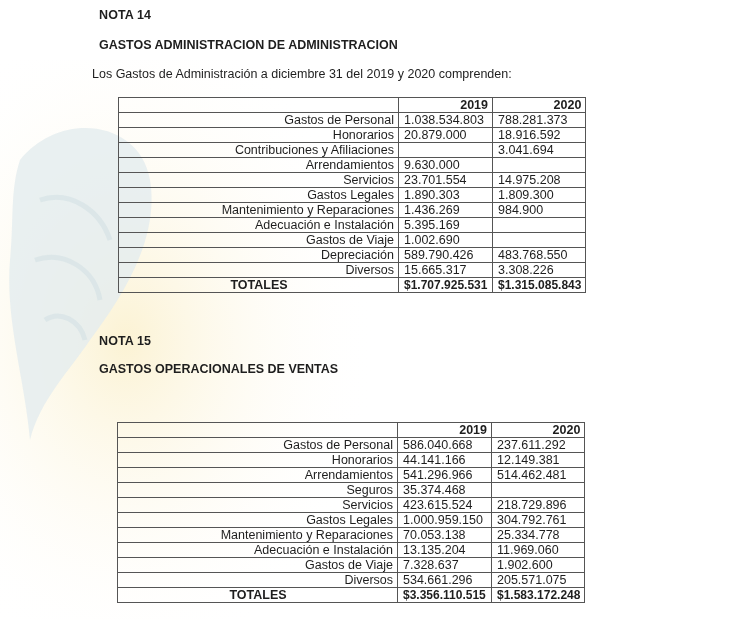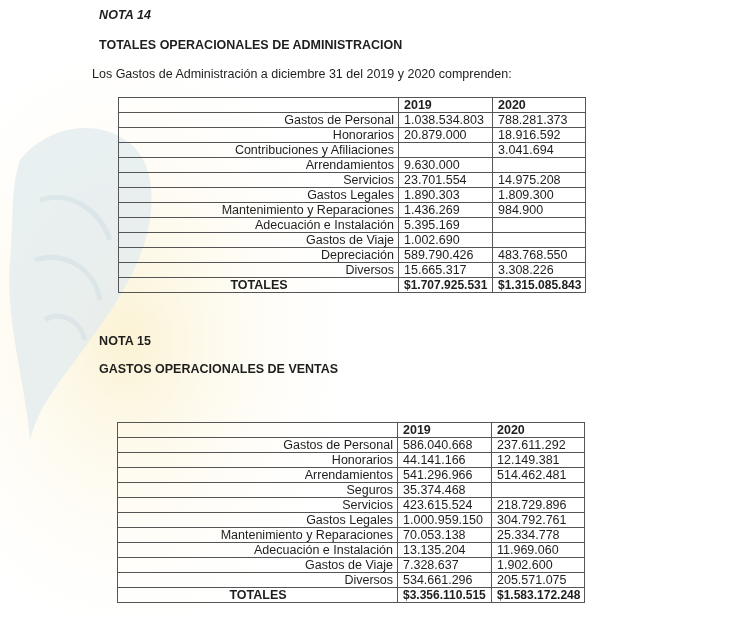--- a/index.html
+++ b/index.html
@@ -58,21 +58,21 @@
       line-height: 13px;
     }
     table.fin td, table.fin th {
       border: 1px solid #555;
       padding: 0 4px 0 5px;
       height: 14px;
       white-space: nowrap;
     }
     table.fin th {
       font-weight: bold;
-      text-align: left;
+      text-align: right;
     }
     table.fin td.num {
       text-align: left;
       padding-right: 4px;
     }
     table.fin td.label {
       text-align: right;
     }
     table.fin tr.total td {
       font-weight: bold;
@@ -100,22 +100,22 @@
       <stop offset="1" stop-color="#ffffff" stop-opacity="0"></stop>
     </radialGradient>
   </defs>
   <rect x="0" y="60" width="420" height="560" fill="url(#wmY)"></rect>
   <path d="M20 160 C 60 110, 140 120, 150 180 C 160 240, 120 300, 90 340 C 70 370, 40 400, 30 440 C 25 380, 5 320, 10 260 C 14 220, 10 190, 20 160 Z" fill="#e3ecef" opacity="0.8"></path>
   <path d="M40 200 C 70 190, 100 210, 110 240 M35 260 C 65 250, 95 270, 100 300 M45 320 C 60 310, 80 320, 85 340" stroke="#d6e2e6" stroke-width="5" fill="none" opacity="0.7"></path>
 </svg>
 
 <div class="page">
 
-  <div class="nota-title" style="top:8px;font-style:italic;">NOTA 14</div>
-  <div class="section-title" style="top:38px;">TOTALES OPERACIONALES DE ADMINISTRACION</div>
+  <div class="nota-title" style="top:8px;">NOTA 14</div>
+  <div class="section-title" style="top:38px;">GASTOS ADMINISTRACION DE ADMINISTRACION</div>
   <div class="intro" style="top:67px;">Los Gastos de Administración  a diciembre 31 del 2019 y 2020 comprenden:</div>
 
   <table class="fin" id="t14">
     <colgroup>
       <col class="col-label">
       <col class="col-2019">
       <col class="col-2020">
     </colgroup>
     <thead>
       <tr>

